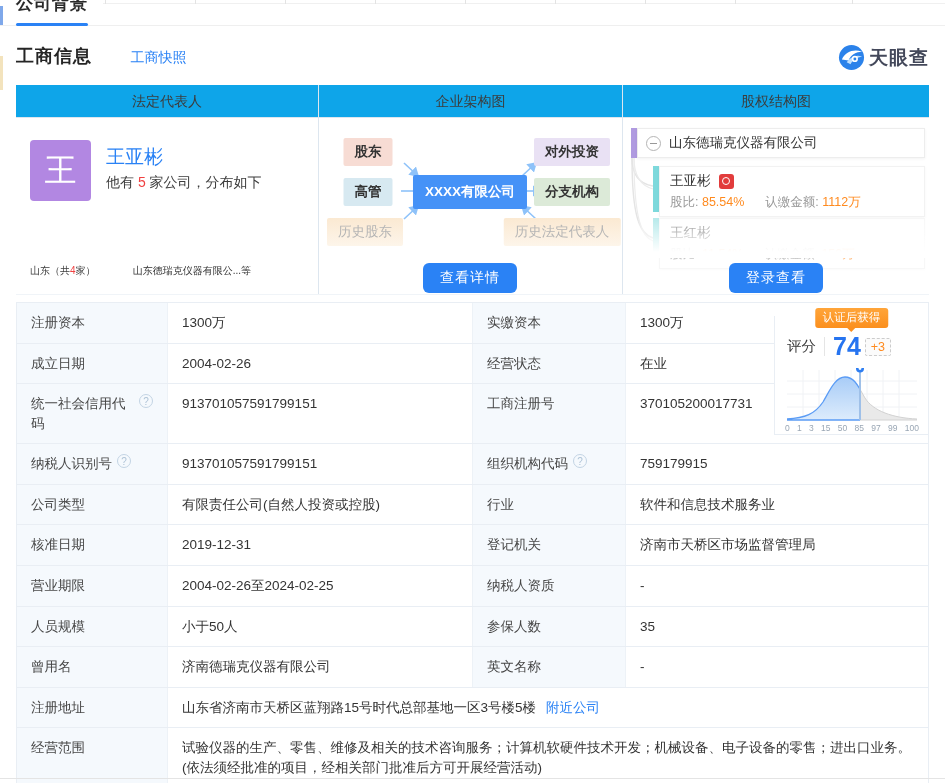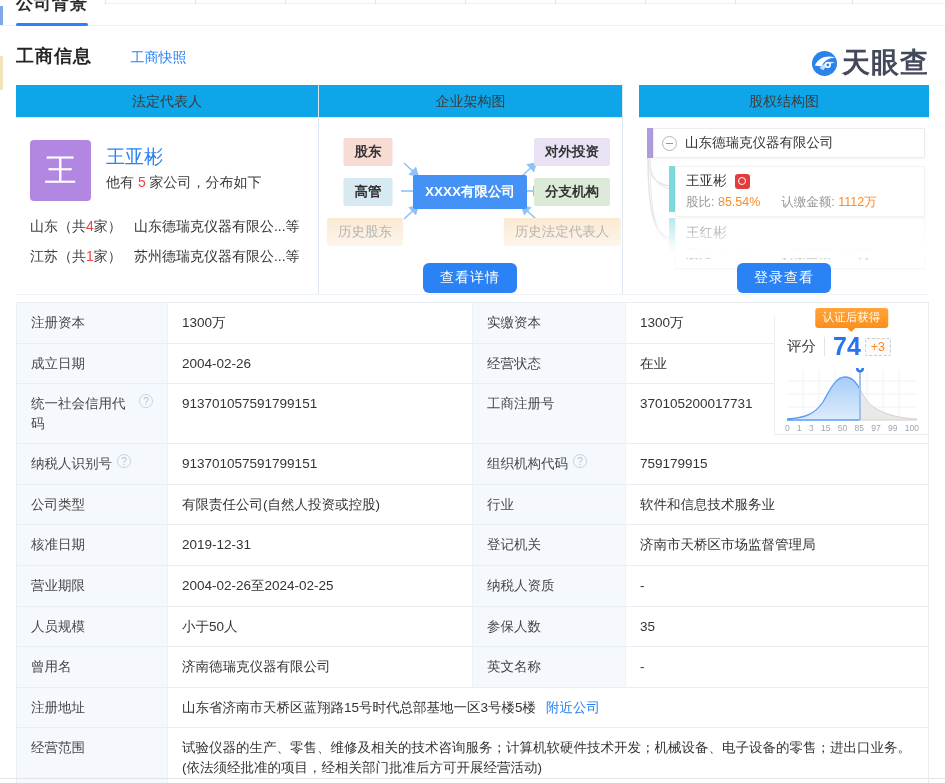--- a/index.html
+++ b/index.html
@@ -14,36 +14,36 @@
   .tab-current { position:absolute; left:16px; top:-8px; font-size:17px; font-weight:bold; color:#2a2a2a; letter-spacing:1px; }
   .tab-underline { position:absolute; left:16px; top:23px; width:72px; height:3px; background:#2a82f5; border-radius:2px; }
   .edge-sand { position:absolute; left:0; top:56px; width:3px; height:34px; background:#f3e3bd; }
 
   
   .sechead { position:absolute; left:16px; top:44px; right:16px; height:32px; }
   .sec-title { font-size:18px; font-weight:bold; color:#252525; display:inline-block; letter-spacing:1px; }
   .sec-link { font-size:14px; color:#2a82f5; display:inline-block; margin-left:34px; cursor:pointer; }
   .logo { position:absolute; right:0; top:0; display:flex; align-items:center; }
   .logo svg { width:27px; height:27px; margin-right:4px; }
-  .logo-text { font-size:28px; font-weight:bold; color:#43485a; letter-spacing:1px; }
+  .logo-text { font-size:19px; font-weight:bold; color:#43485a; letter-spacing:1px; }
 
   
   .panels { position:absolute; left:16px; top:85px; width:913px; height:210px; border-bottom:1px solid #f0f4f8; display:flex; }
   .panel { position:relative; height:100%; }
   .panel + .panel { border-left:1px solid #dde6ef; }
-  .p1 { width:302px; } .p2 { width:304px; } .p3 { flex:1;padding-left:16px; }
+  .p1 { width:302px; } .p2 { width:304px; } .p3 { flex:1; }
   .phead { height:33px; background:#0ea5e9; border-bottom:1px solid #dde6ef; text-align:center; line-height:33px; font-size:14px; color:#3c3c3c; }
   .pbody { position:relative; height:177px; overflow:hidden; }
 
   
   .avatar { position:absolute; left:14px; top:22px; width:61px; height:61px; background:#b287e2; border-radius:4px; color:#fff; font-size:32px; display:flex; align-items:center; justify-content:center; }
   .rep-name { position:absolute; left:90px; top:26px; font-size:19px; color:#2a82f5; cursor:pointer; }
   .rep-sum { position:absolute; left:90px; top:56px; font-size:14px; color:#3c3c3c; }
   .num-red { color:#f04141; }
-  .dist-row { position:absolute; left:14px; font-size:14px; color:#3c3c3c; white-space:nowrap; }
+  .dist-row { position:absolute; left:14px; font-size:10px; color:#3c3c3c; white-space:nowrap;margin-top:46px; }
   .dist-row .region { display:inline-block; width:100px; }
   .dist-row .co { color:#333; cursor:pointer; }
 
   
   .dg-box { position:absolute; transform:translateX(-50%); padding:5px 11px; font-size:13.5px; font-weight:bold; color:#333; border-radius:2px; white-space:nowrap; }
   .dg-pink { background:#f7dcd4; } .dg-blue { background:#d7e9f1; }
   .dg-hist { background:linear-gradient(180deg,#fbe9d2,#fdf5ea); color:#b5b5b5; font-weight:normal;text-align:right; }
   .dg-purple { background:#e9e1f4; } .dg-green { background:#dcead8; }
   .dg-center { background:#4592f7; color:#fff; padding:8px 12px; }
   .dg-arrows { position:absolute; left:0; top:0; width:304px; height:177px; pointer-events:none; }

